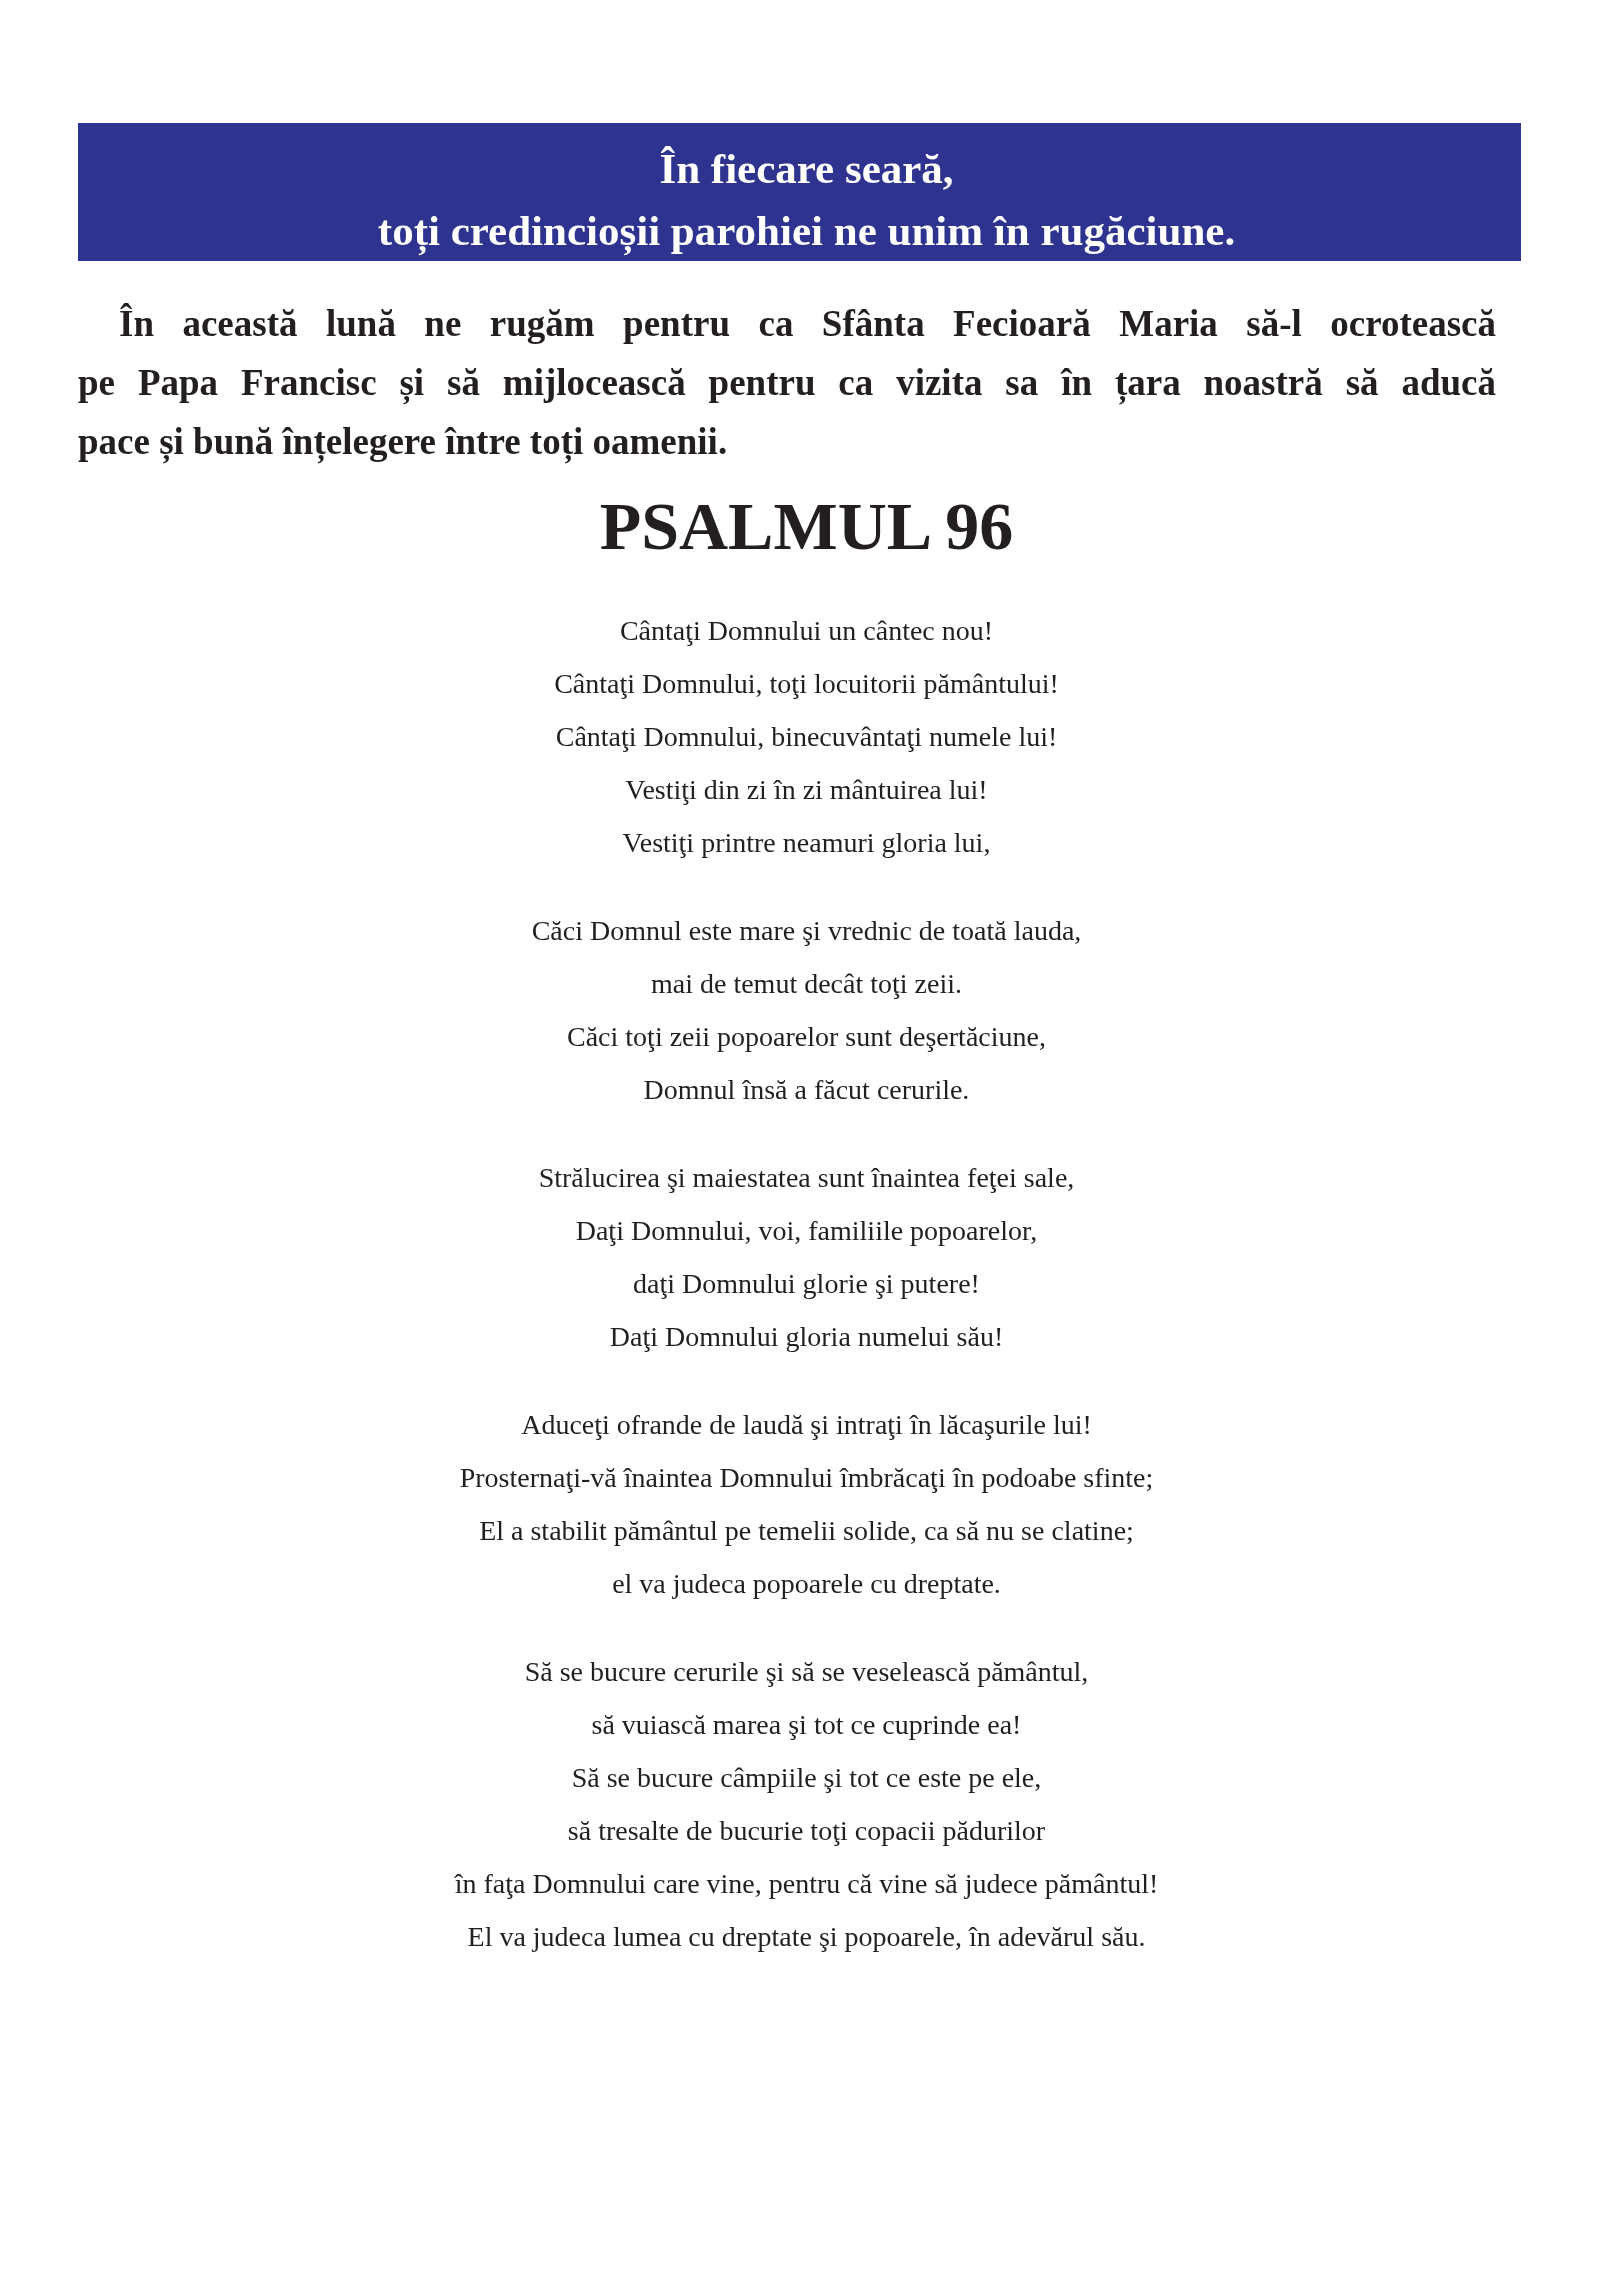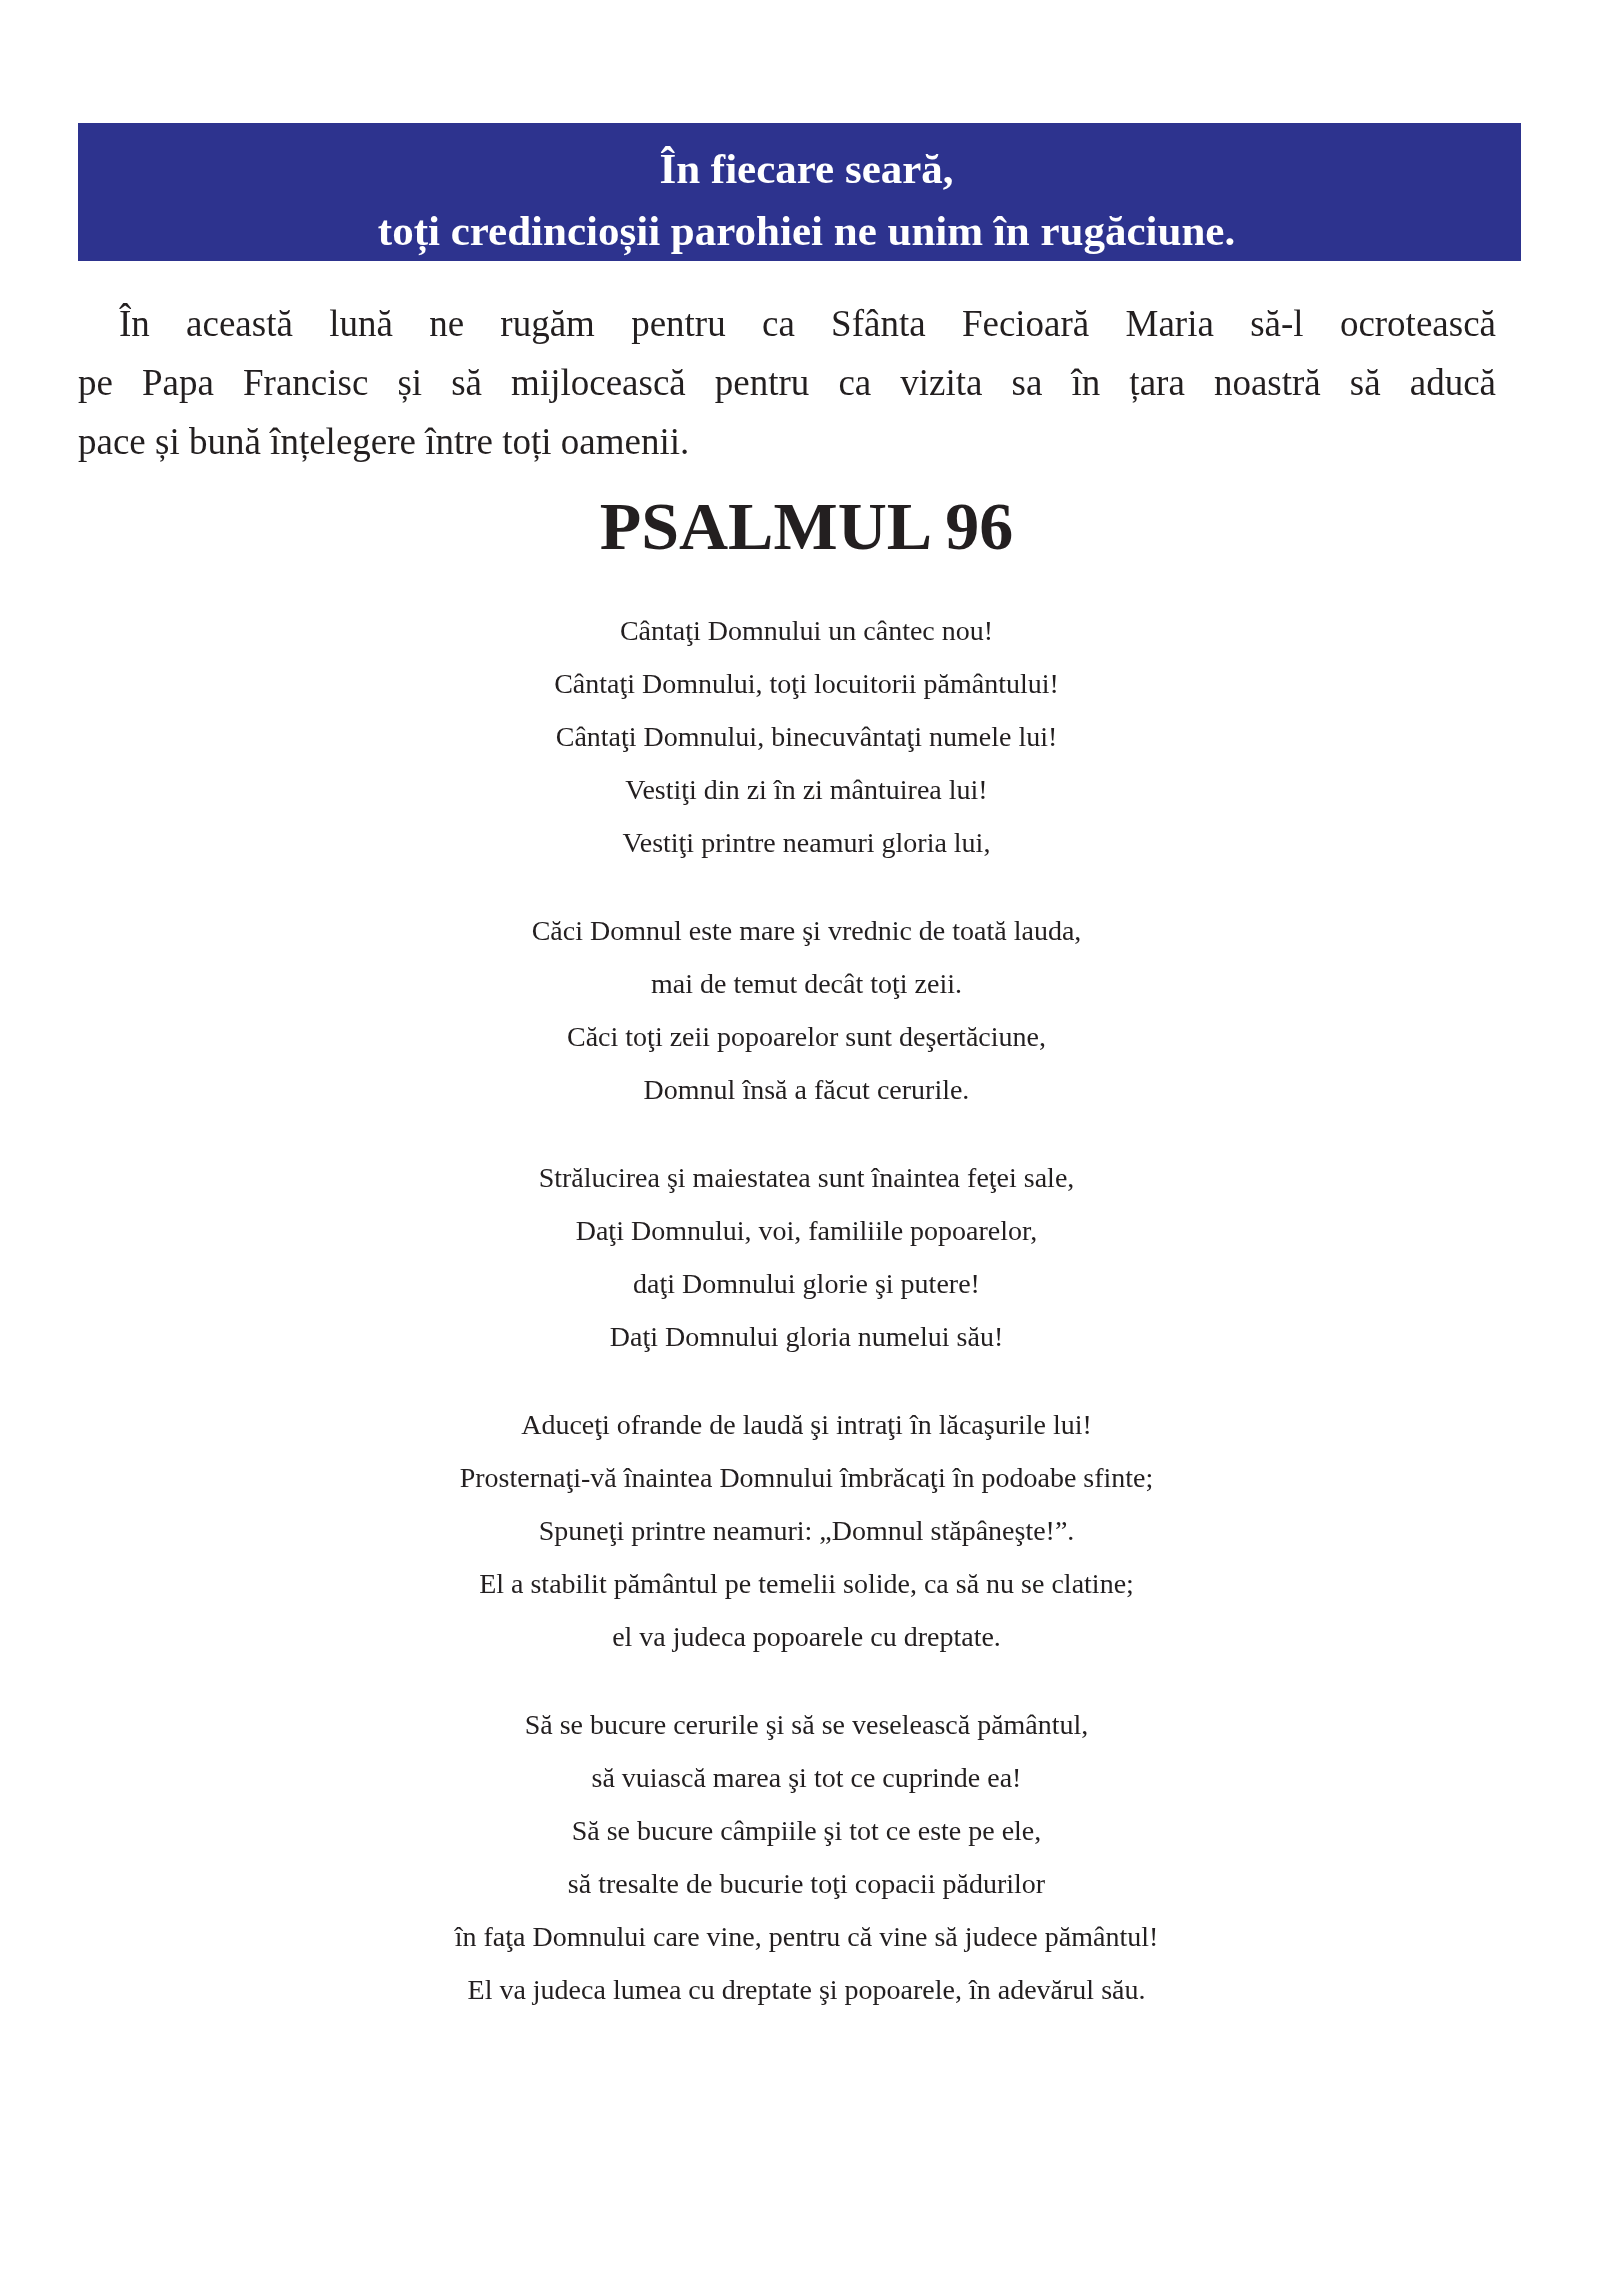--- a/index.html
+++ b/index.html
@@ -22,21 +22,21 @@
     box-sizing: border-box;
     padding-top: 14.8px;
     text-align: center;
     font-weight: bold;
     font-size: 43px;
     line-height: 62px;
     padding-left: 14px;
   }
   .intro {
     margin: 33px 117px 0 78px;
-    font-weight: normal;
+    font-weight: bold;
     font-size: 37px;
     line-height: 59px;
   }
   .intro-line {
     text-align: justify;
     text-align-last: justify;
   }
   .intro-line.first {
     text-indent: 41px;
   }
@@ -95,21 +95,20 @@
       </div>
       <div class="stanza">
         <div class="verse-line">Strălucirea şi maiestatea sunt înaintea feţei sale,</div>
         <div class="verse-line">Daţi Domnului, voi, familiile popoarelor,</div>
         <div class="verse-line">daţi Domnului glorie şi putere!</div>
         <div class="verse-line">Daţi Domnului gloria numelui său!</div>
       </div>
       <div class="stanza">
         <div class="verse-line">Aduceţi ofrande de laudă şi intraţi în lăcaşurile lui!</div>
         <div class="verse-line">Prosternaţi-vă înaintea Domnului îmbrăcaţi în podoabe sfinte;</div>
-        <div class="verse-line">Spuneţi printre neamuri: „Domnul stăpâneşte!”.</div>
         <div class="verse-line">El a stabilit pământul pe temelii solide, ca să nu se clatine;</div>
         <div class="verse-line">el va judeca popoarele cu dreptate.</div>
       </div>
       <div class="stanza">
         <div class="verse-line">Să se bucure cerurile şi să se veselească pământul,</div>
         <div class="verse-line">să vuiască marea şi tot ce cuprinde ea!</div>
         <div class="verse-line">Să se bucure câmpiile şi tot ce este pe ele,</div>
         <div class="verse-line">să tresalte de bucurie toţi copacii pădurilor</div>
         <div class="verse-line">în faţa Domnului care vine, pentru că vine să judece pământul!</div>
         <div class="verse-line">El va judeca lumea cu dreptate şi popoarele, în adevărul său.</div>

